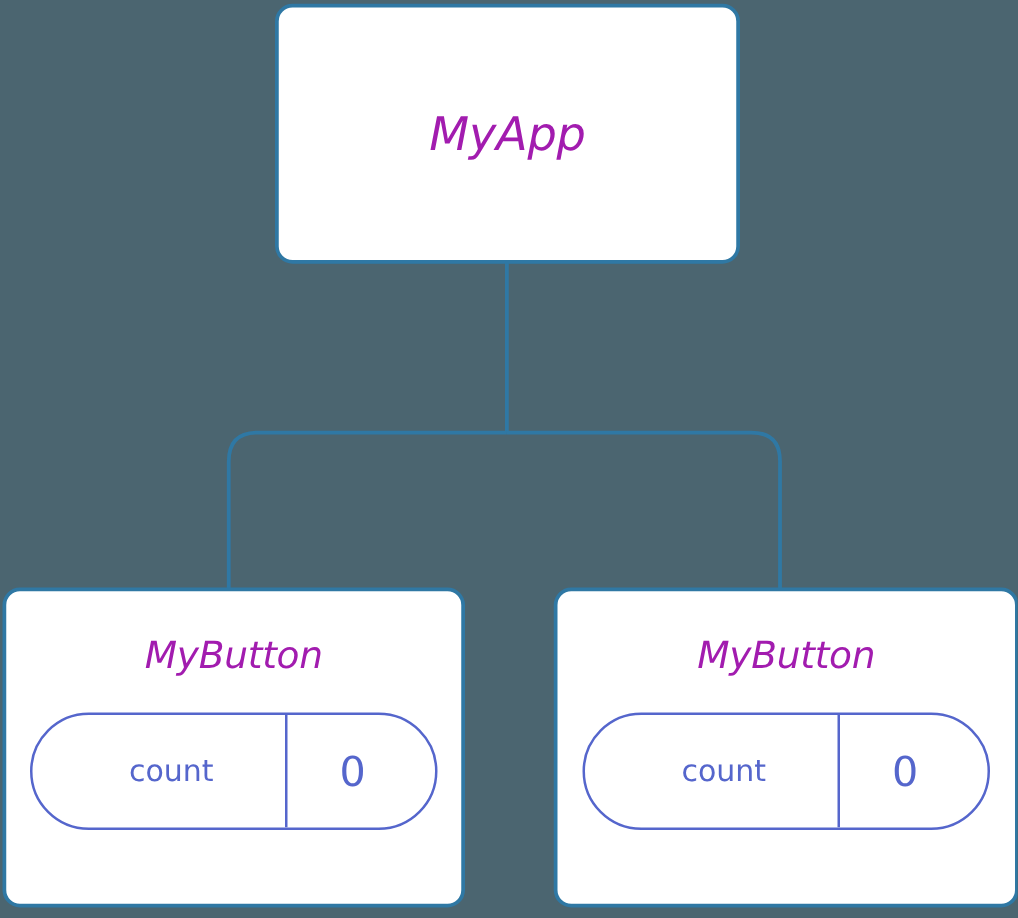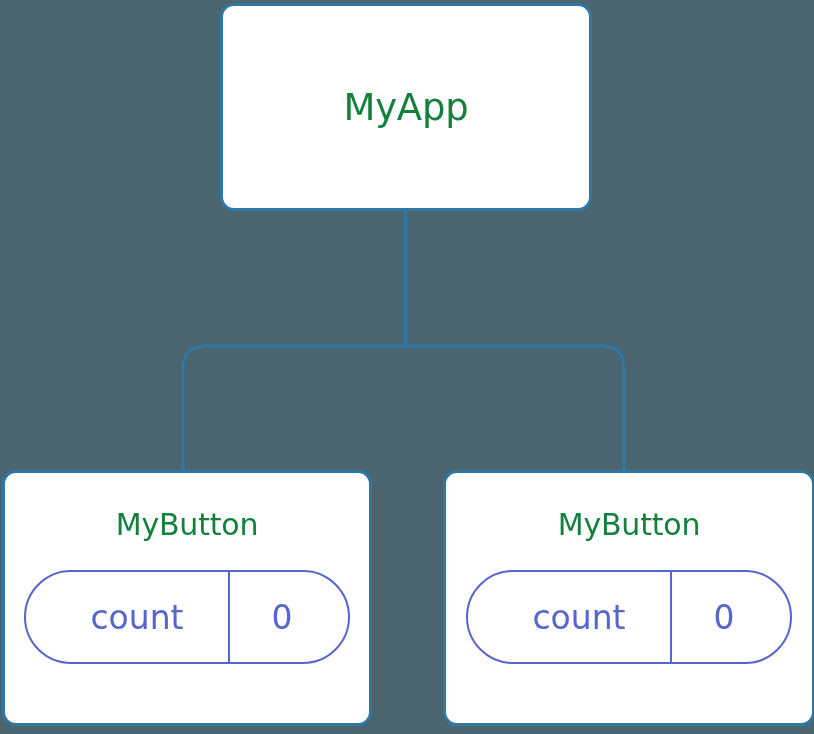--- a/index.html
+++ b/index.html
@@ -65,26 +65,27 @@
 
   .node-child-right {
     left: 443px;
     top: 470px;
     width: 372px;
     height: 256px;
     padding-top: 37px;
   }
 
   .node-title {
-    color: #15803d;
+    color: #a21caf;
     font-size: 37px;
     font-weight: 400;
     letter-spacing: -0.2px;
     line-height: 1;
     white-space: nowrap;
+    font-style: italic;
   }
 
   .node-child-left .node-title,
   .node-child-right .node-title {
     font-size: 30px;
   }
 
   
   .state-pill {
     margin-top: 30px;
@@ -98,21 +99,21 @@
     overflow: hidden;
   }
 
   .pill-key {
     display: flex;
     align-items: center;
     justify-content: center;
     padding: 0 26px 0 46px;
     min-width: 130px;
     color: #5566cc;
-    font-size: 33px;
+    font-size: 24px;
     line-height: 1;
     white-space: nowrap;
   }
 
   .pill-divider {
     width: 2px;
     background: #5566cc;
     flex: 0 0 auto;
   }
 

